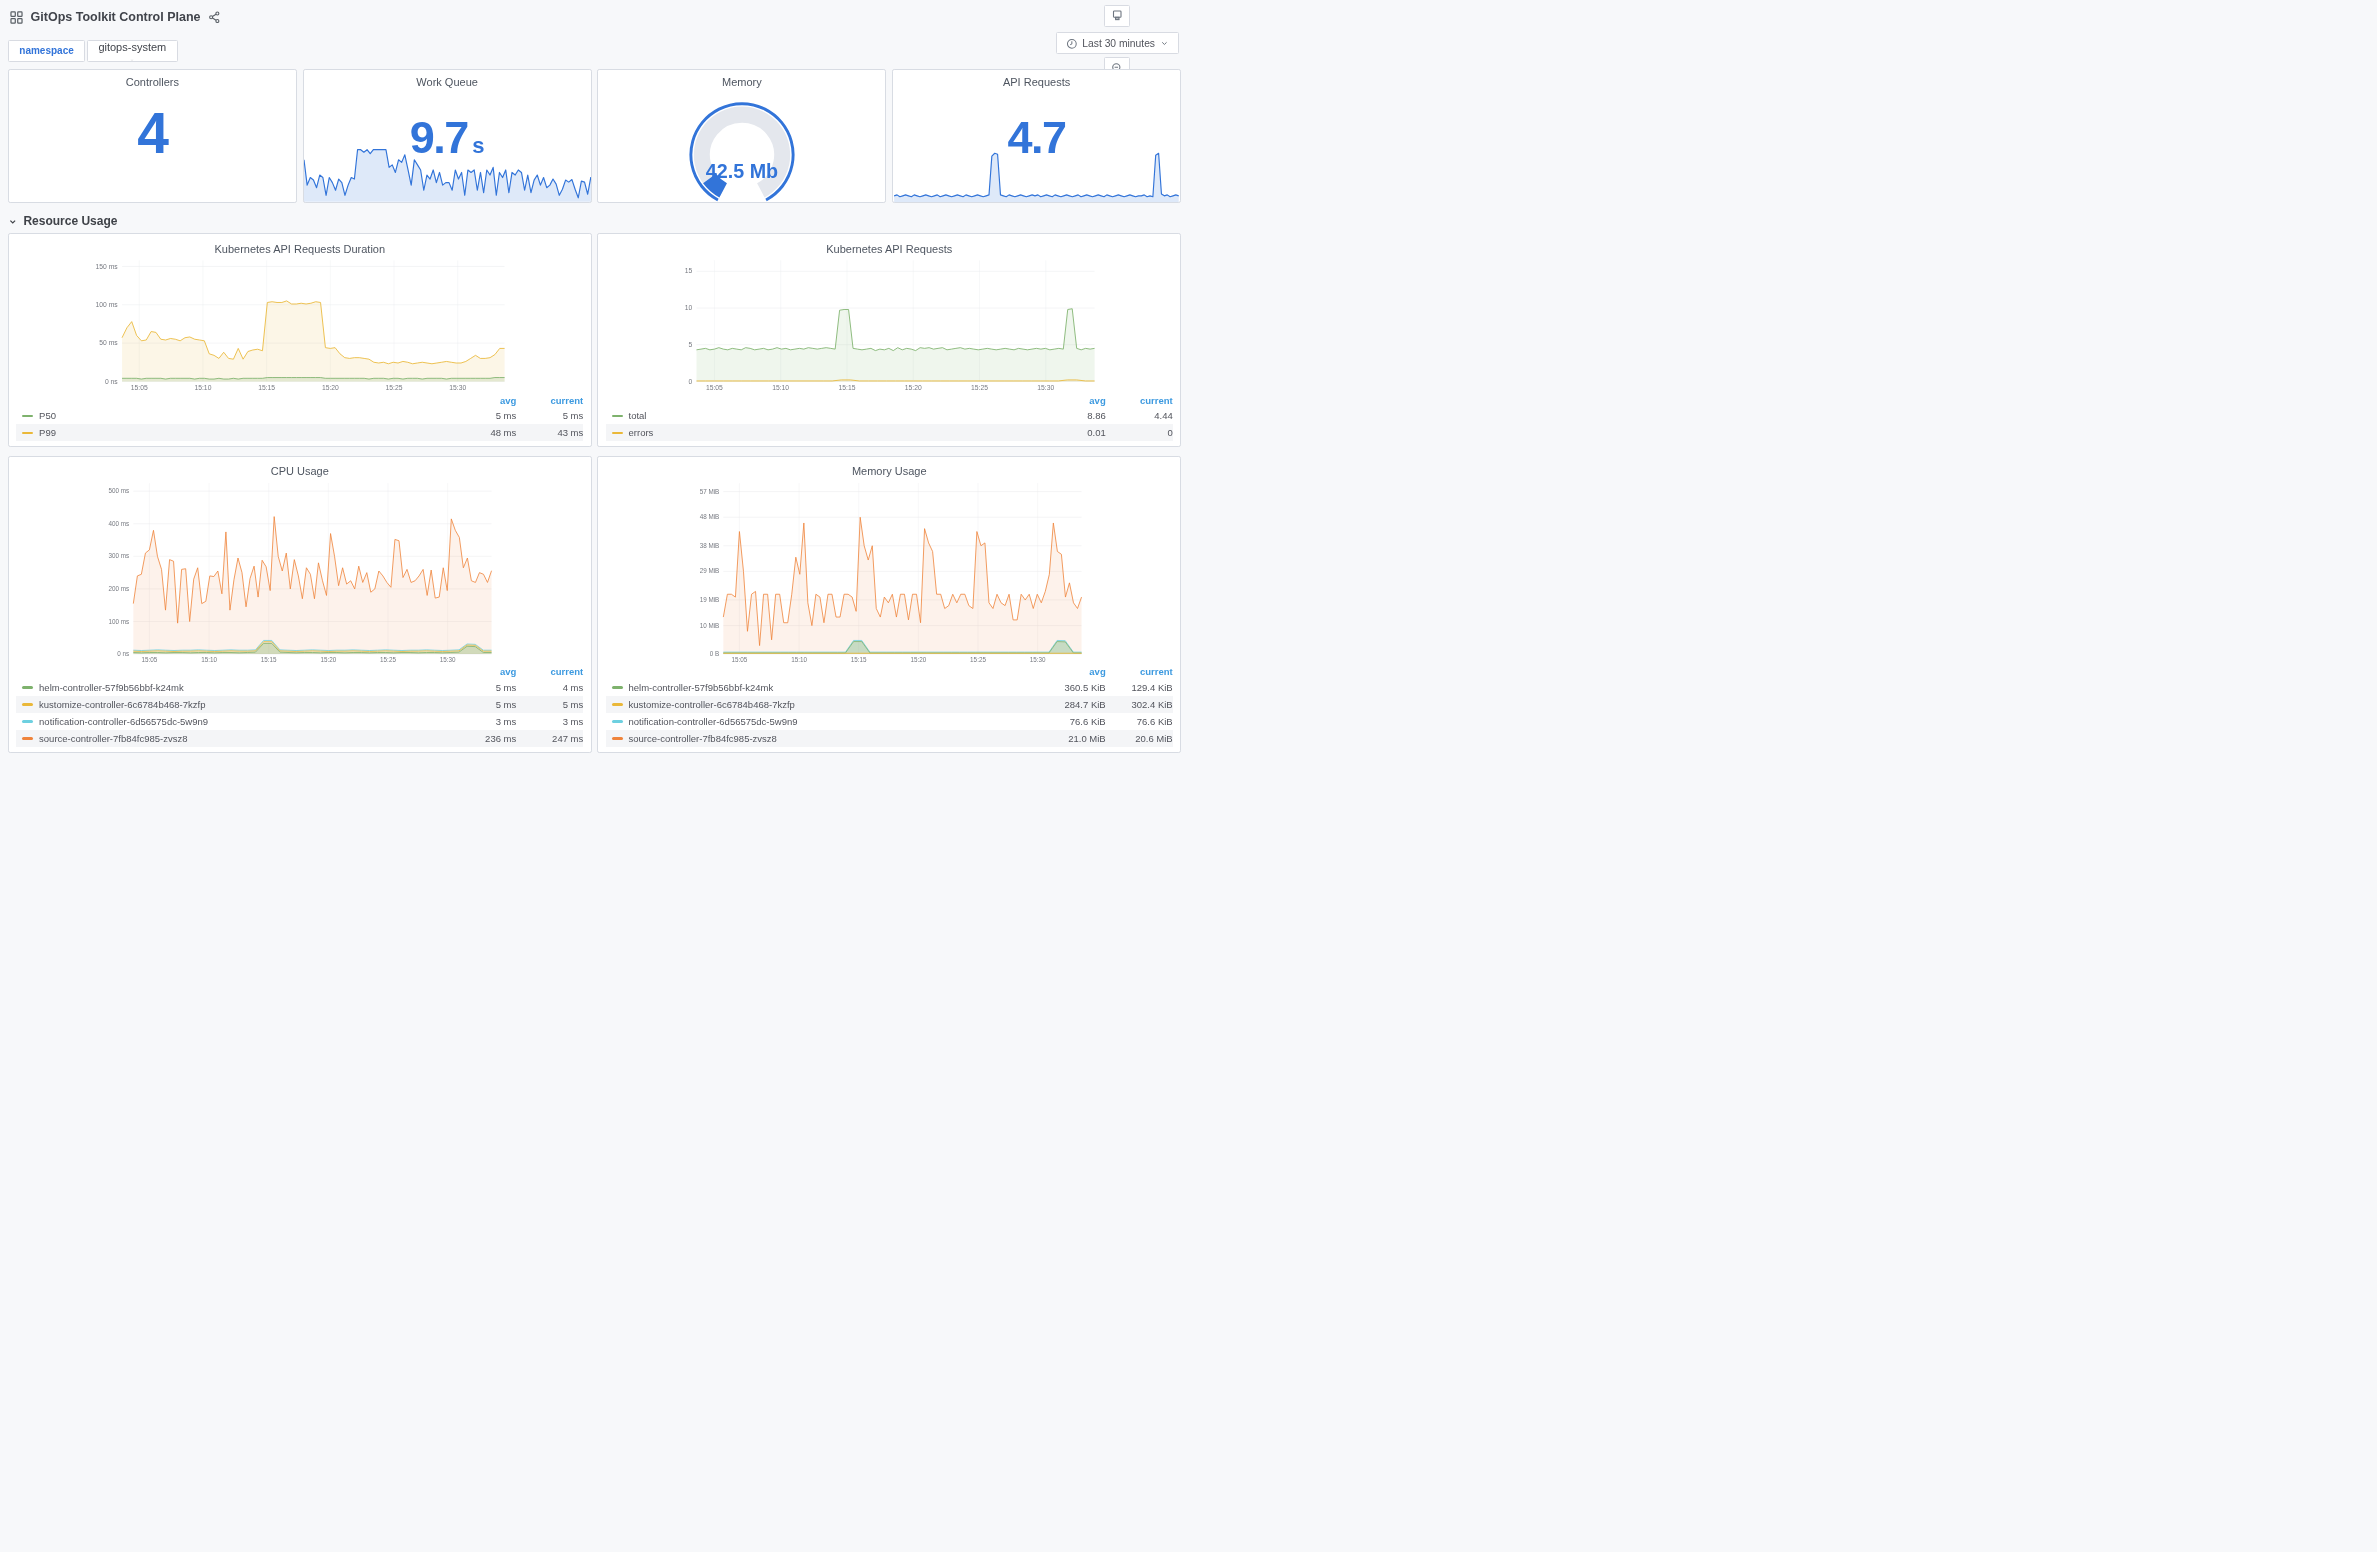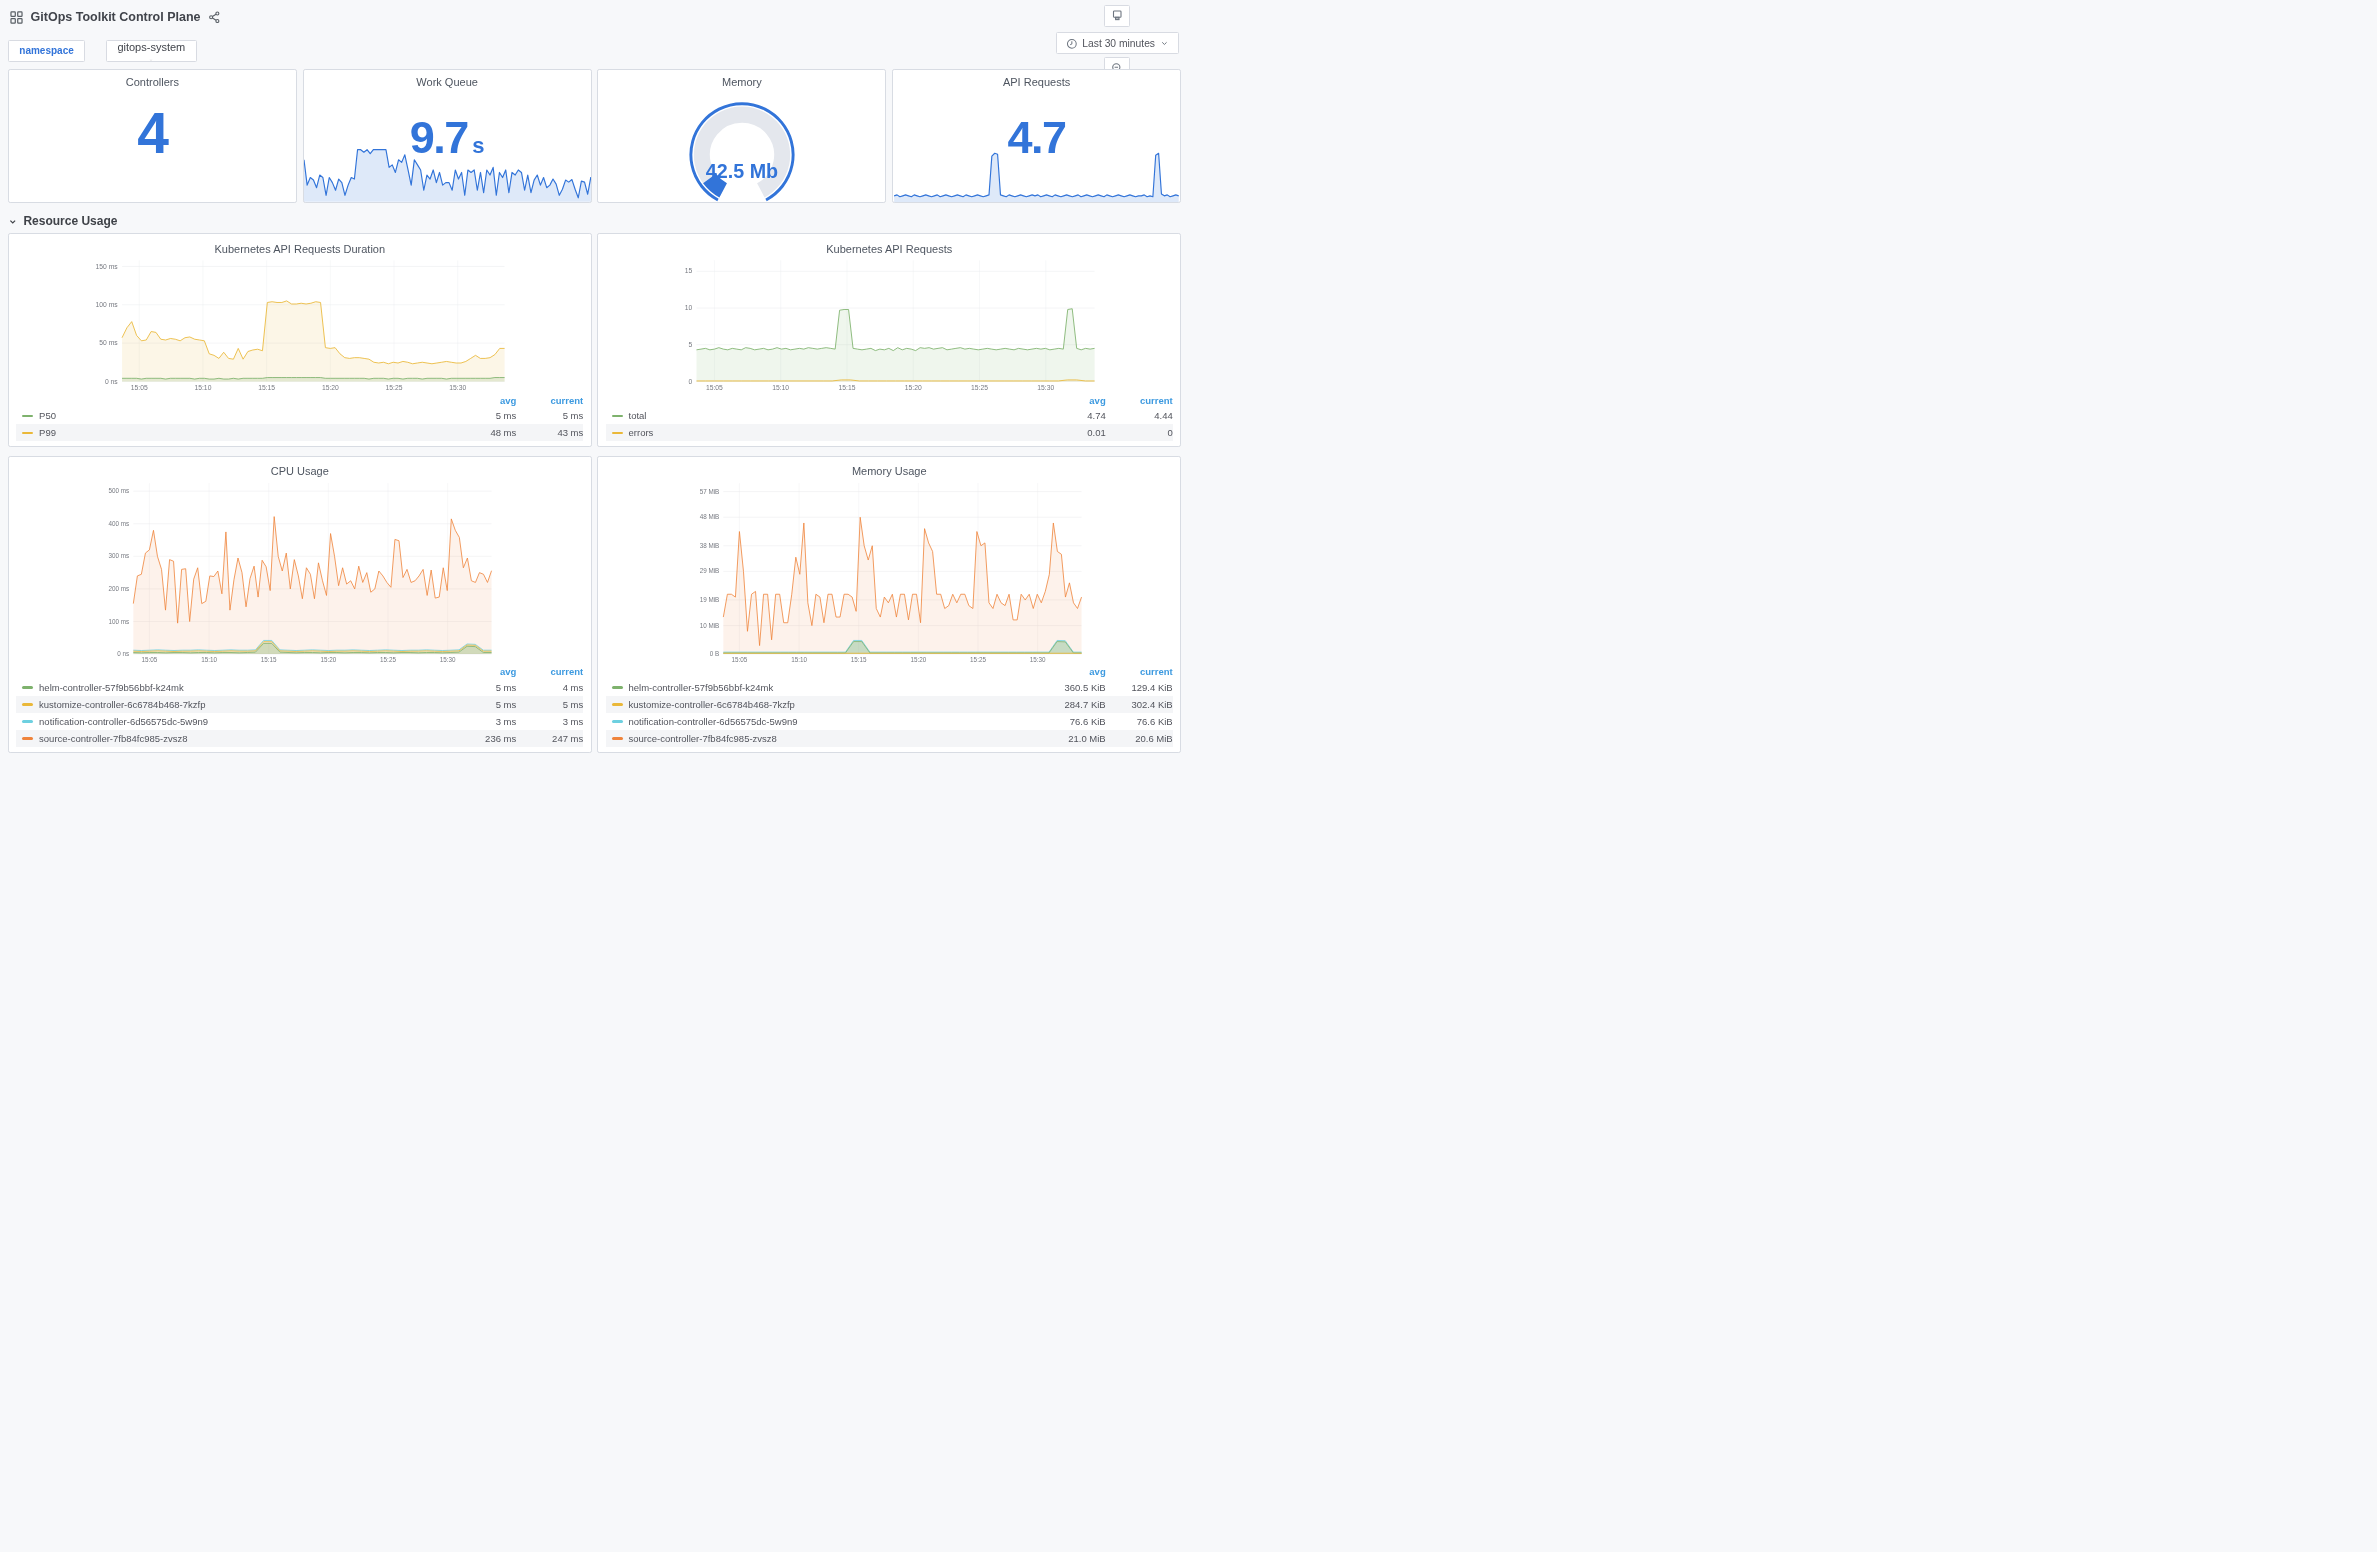--- a/index.html
+++ b/index.html
@@ -14,21 +14,21 @@
   .tbtn { display:inline-flex; align-items:center; justify-content:center; gap:5.1px;
           height:22px; min-width:26px; padding:0 5.9px; background:#fff; border:0.7px solid #d8dbe2;
           border-radius:1.5px; color:#5a6066; cursor:pointer; font-size:10.3px; }
   .tgap { width:8.8px; }
   .time-btn { padding:0 8.8px; font-weight:500; color:#52545c; }
   .split { display:flex; }
   .split .tbtn:first-child { border-radius:1.5px 0 0 1.5px; }
   .split .tbtn:last-child { border-left:none; border-radius:0 1.5px 1.5px 0; min-width:19px; }
 
   
-  .var-row { display:flex; align-items:flex-start; gap:21px; padding:5.9px 8px 2.9px; }
+  .var-row { display:flex; align-items:flex-start; gap:2px; padding:5.9px 8px 2.9px; }
   .var-label { height:22px; display:flex; align-items:center; padding:0 10.3px; background:#fff;
                border:0.7px solid #d8dbe2; border-radius:1.5px; color:#3274d9; font-weight:700; font-size:10px; }
   .var-value { height:22px; display:flex; align-items:center; gap:5.9px; padding:0 10.3px; background:#fff;
                border:0.7px solid #d8dbe2; border-radius:1.5px; color:#41444b; font-weight:500; font-size:11px; cursor:pointer;flex-direction:column; }
 
   
   .stats { display:grid; grid-template-columns:repeat(4,1fr); gap:5.9px; padding:4.4px 8px 0; height:138px; }
   .panel { background:#fff; border:0.7px solid #d8dce3; border-radius:2.2px; position:relative; overflow:hidden; }
   .ptitle { font-size:11px; font-weight:500; color:#4e5560; text-align:center; padding:5.9px 0 1.5px; cursor:pointer; }
   .stat .valwrap { position:absolute; left:0; right:0; top:50%; text-align:center; white-space:nowrap; }
@@ -288,21 +288,21 @@
       </svg>
     <div class="legend">
         <div class="lg-head">
           <span class="lg-spacer"></span>
           <span class="lg-col">avg</span>
           <span class="lg-col">current</span>
         </div>
         <div class="lg-row">
           <span class="dash" style="background:#7EB26D"></span>
           <span class="lg-name">total</span>
-          <span class="lg-val">4.74</span>
+          <span class="lg-val">8.86</span>
           <span class="lg-val">4.44</span>
         </div>
         <div class="lg-row">
           <span class="dash" style="background:#EAB839"></span>
           <span class="lg-name">errors</span>
           <span class="lg-val">0.01</span>
           <span class="lg-val">0</span>
         </div>
       </div>
   </section>

